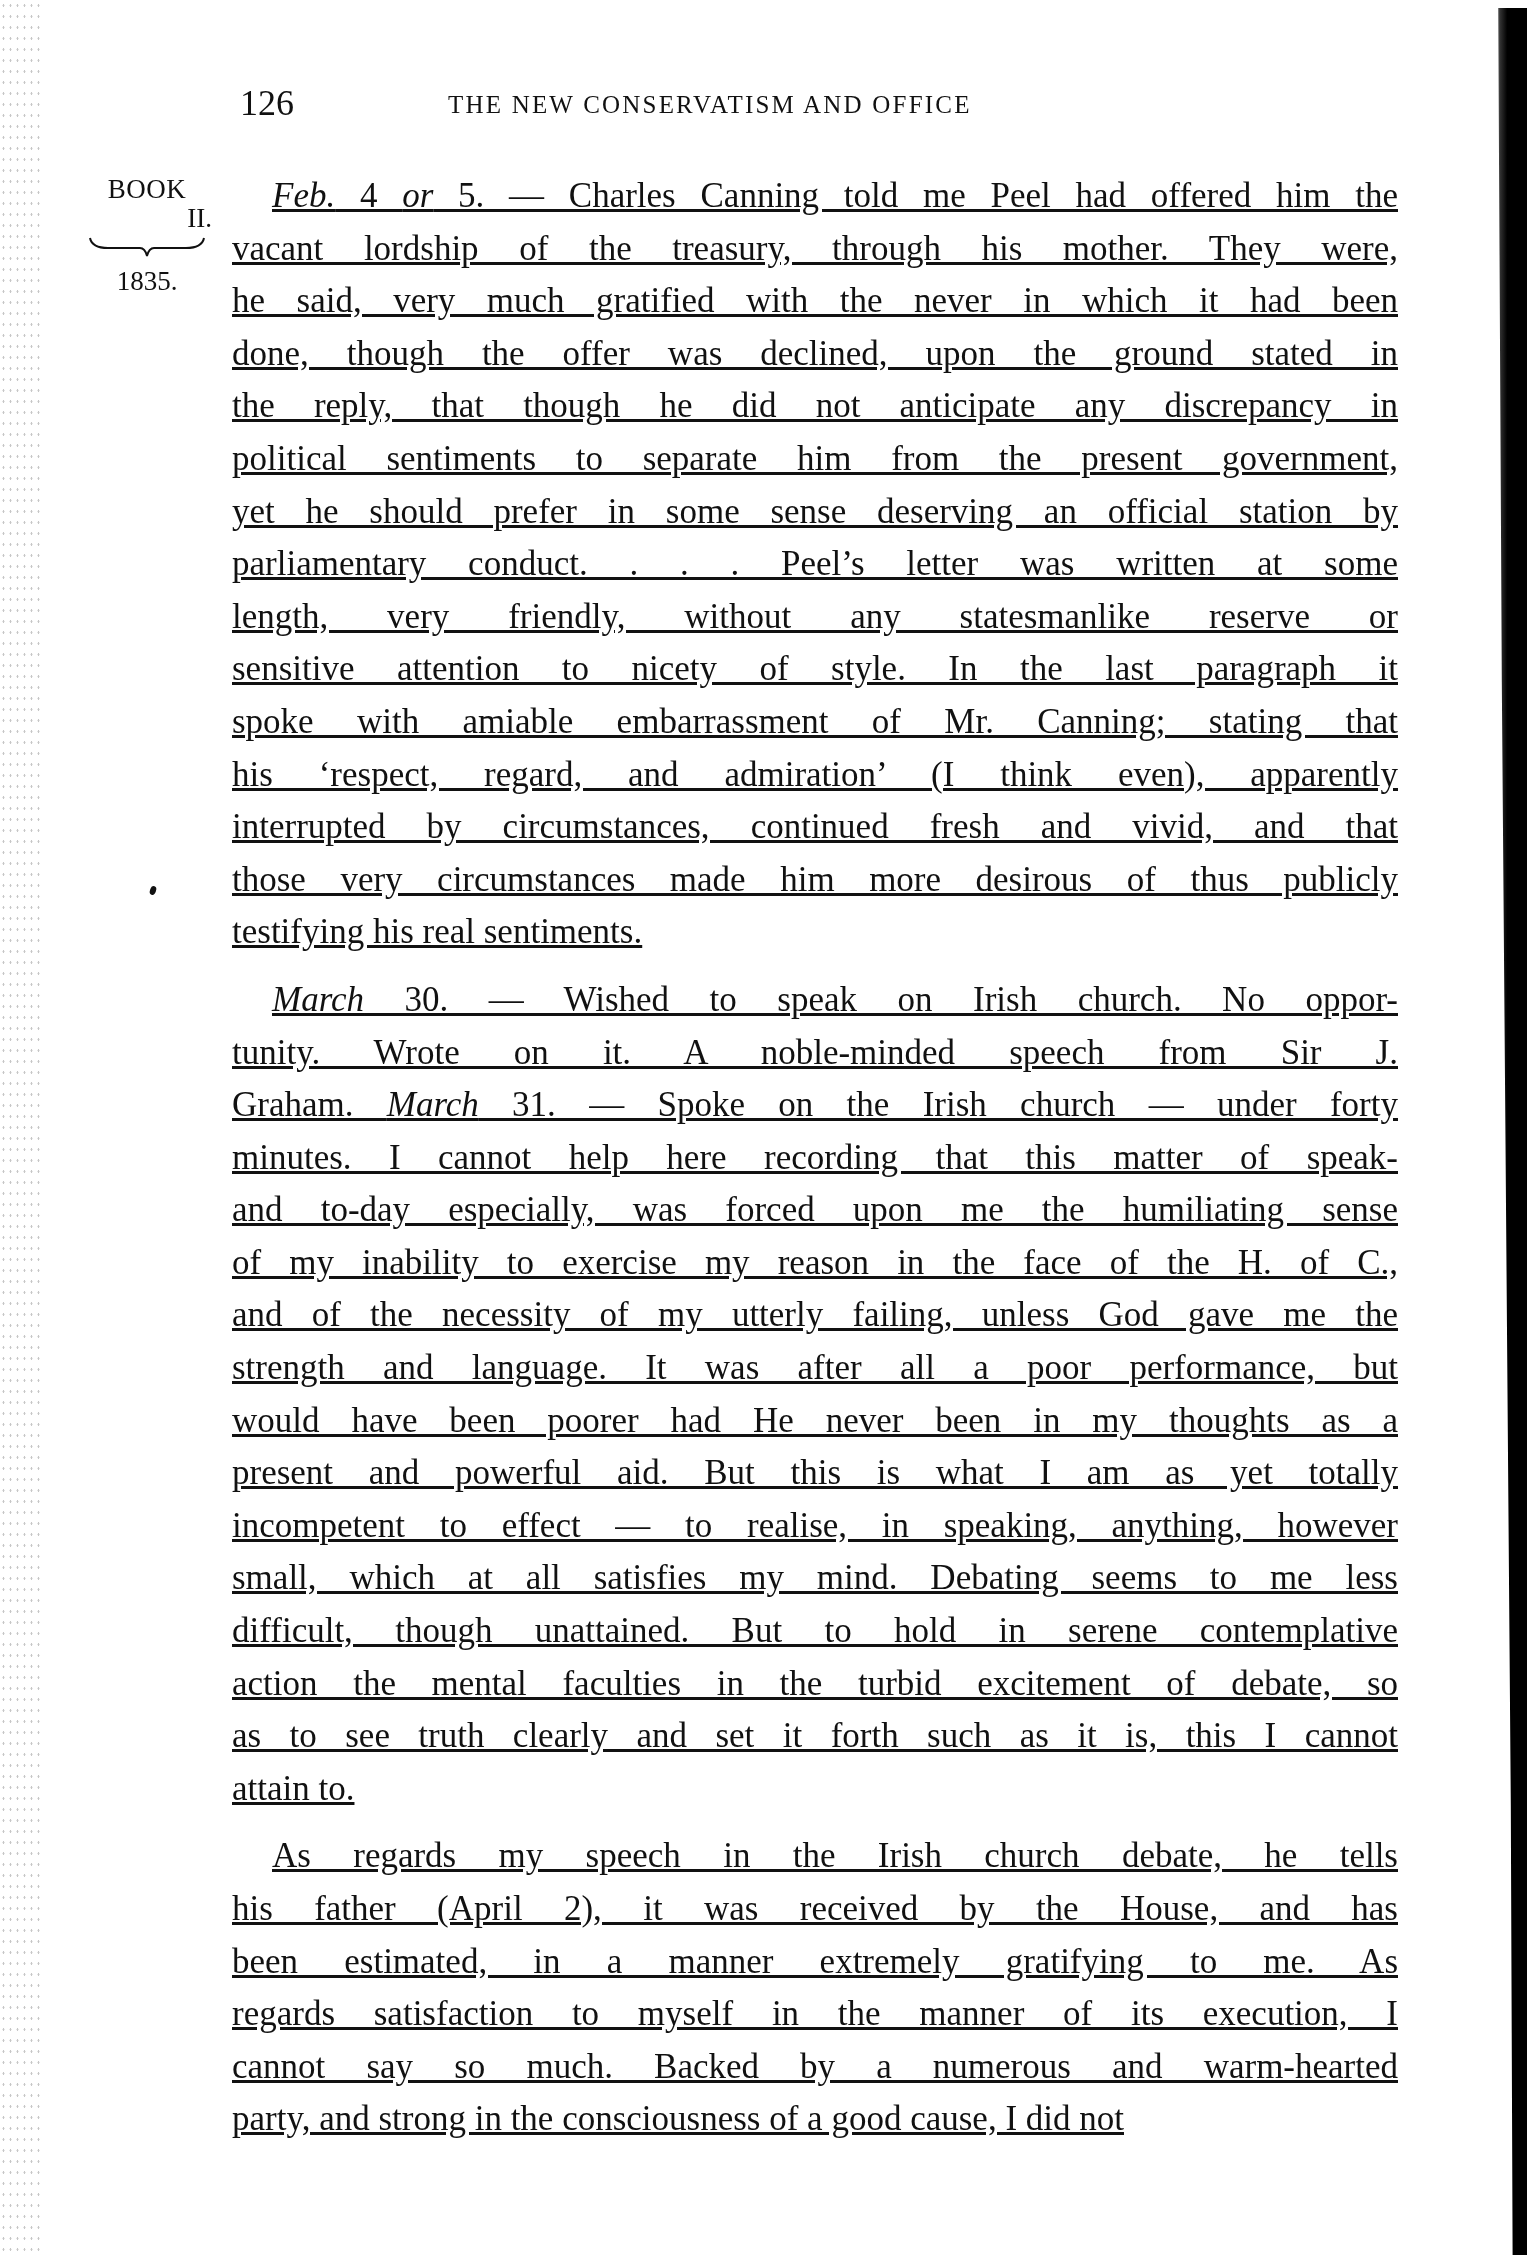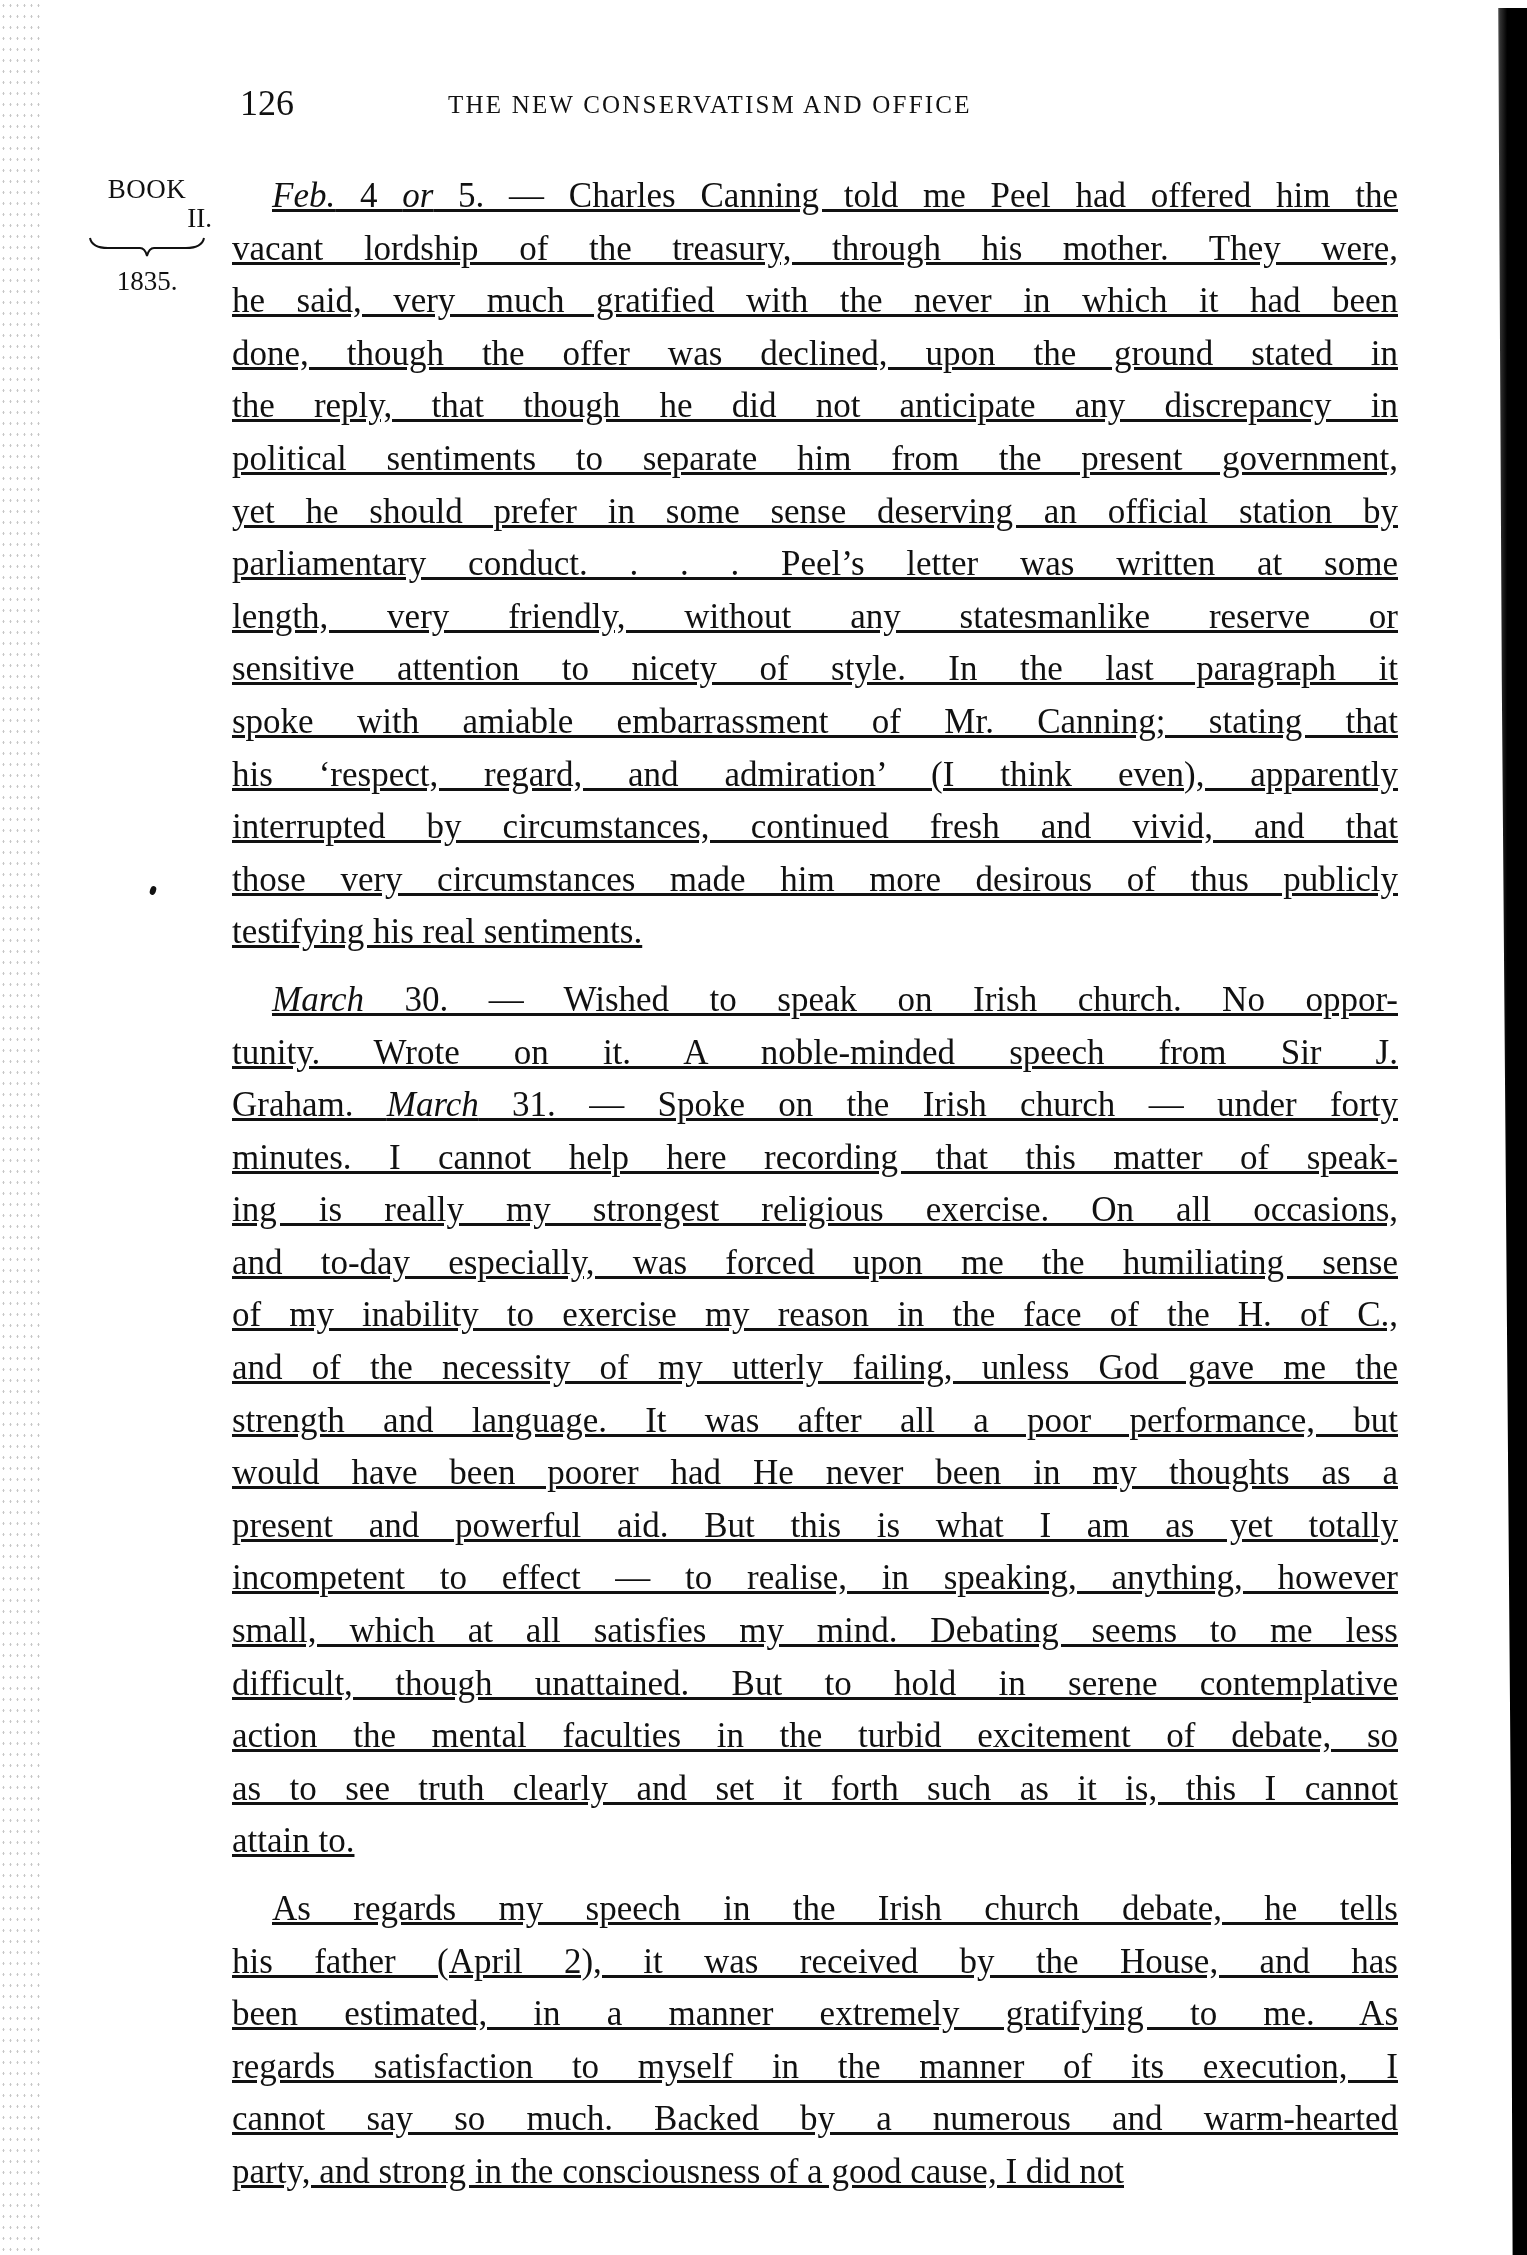--- a/index.html
+++ b/index.html
@@ -70,21 +70,20 @@
         <span class="line"><span>his ‘respect, regard, and admiration’ (I think even), apparently</span></span>
         <span class="line"><span>interrupted by circumstances, continued fresh and vivid, and that</span></span>
         <span class="line"><span>those very circumstances made him more desirous of thus publicly</span></span>
         <span class="line last"><span>testifying his real sentiments.</span></span>
       </p>
       <p class="para">
         <span class="line indent"><span class="i">March</span><span> 30. — Wished to speak on Irish church.  No oppor-</span></span>
         <span class="line"><span>tunity.  Wrote on it.  A noble-minded speech from Sir J.</span></span>
         <span class="line"><span>Graham.  </span><span class="i">March</span><span> 31. — Spoke on the Irish church — under forty</span></span>
         <span class="line"><span>minutes.  I cannot help here recording that this matter of speak-</span></span>
-        <span class="line"><span>ing is really my strongest religious exercise.  On all occasions,</span></span>
         <span class="line"><span>and to-day especially, was forced upon me the humiliating sense</span></span>
         <span class="line"><span>of my inability to exercise my reason in the face of the H. of C.,</span></span>
         <span class="line"><span>and of the necessity of my utterly failing, unless God gave me the</span></span>
         <span class="line"><span>strength and language.  It was after all a poor performance, but</span></span>
         <span class="line"><span>would have been poorer had He never been in my thoughts as a</span></span>
         <span class="line"><span>present and powerful aid.  But this is what I am as yet totally</span></span>
         <span class="line"><span>incompetent to effect — to realise, in speaking, anything, however</span></span>
         <span class="line"><span>small, which at all satisfies my mind.  Debating seems to me less</span></span>
         <span class="line"><span>difficult, though unattained.  But to hold in serene contemplative</span></span>
         <span class="line"><span>action the mental faculties in the turbid excitement of debate, so</span></span>

